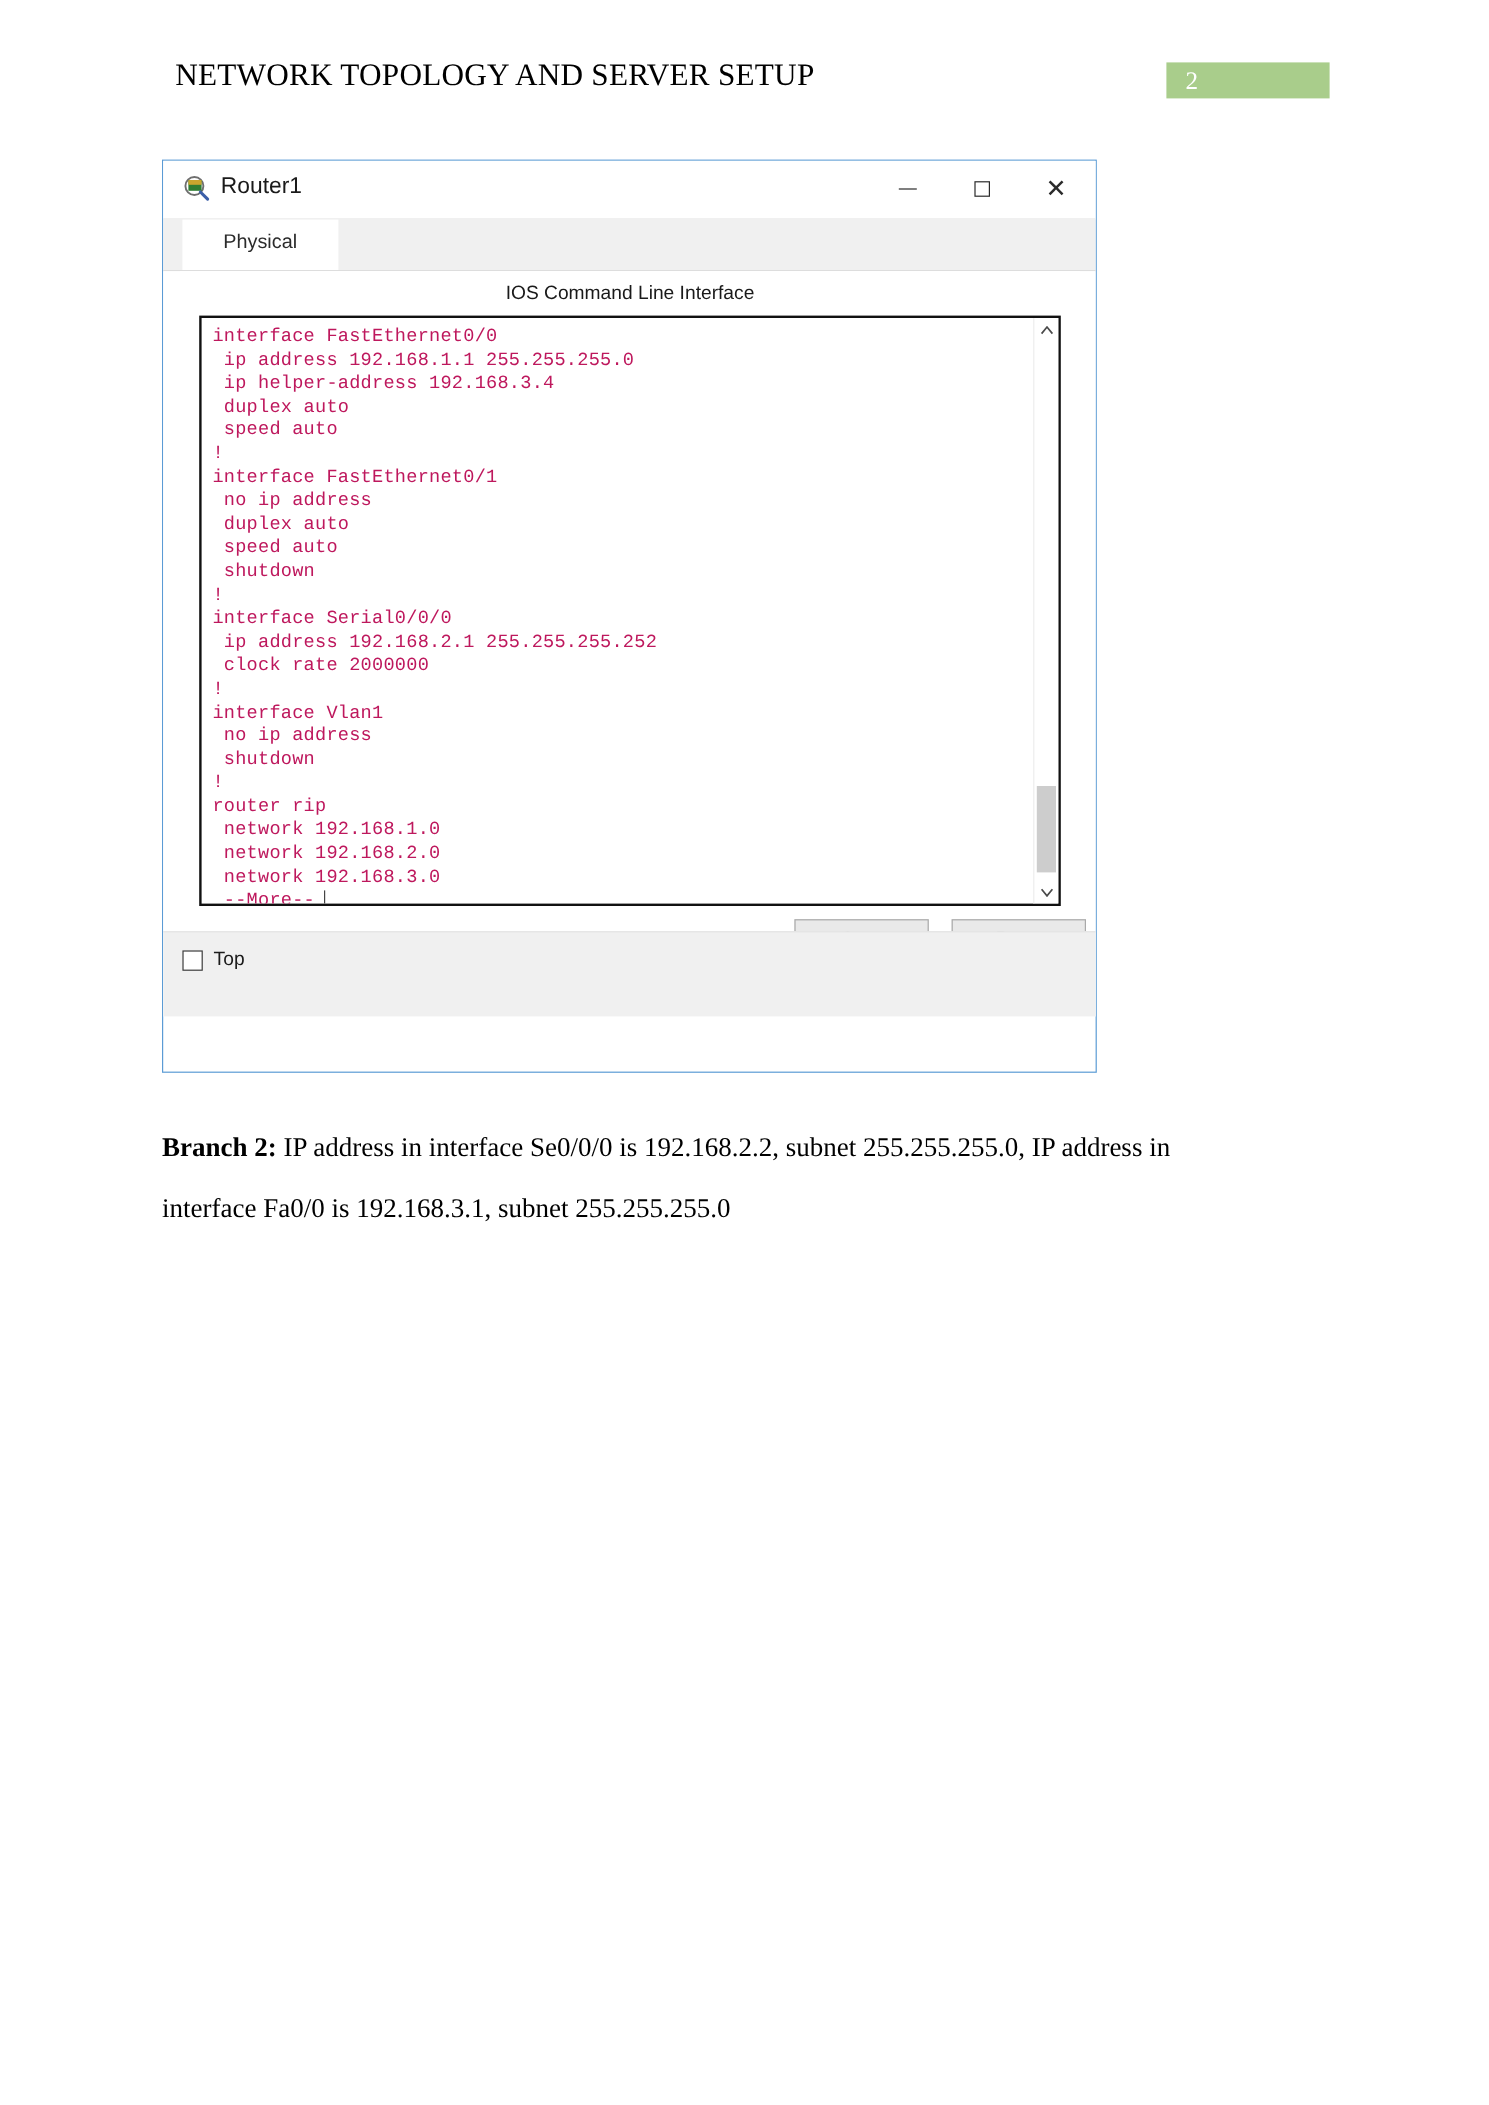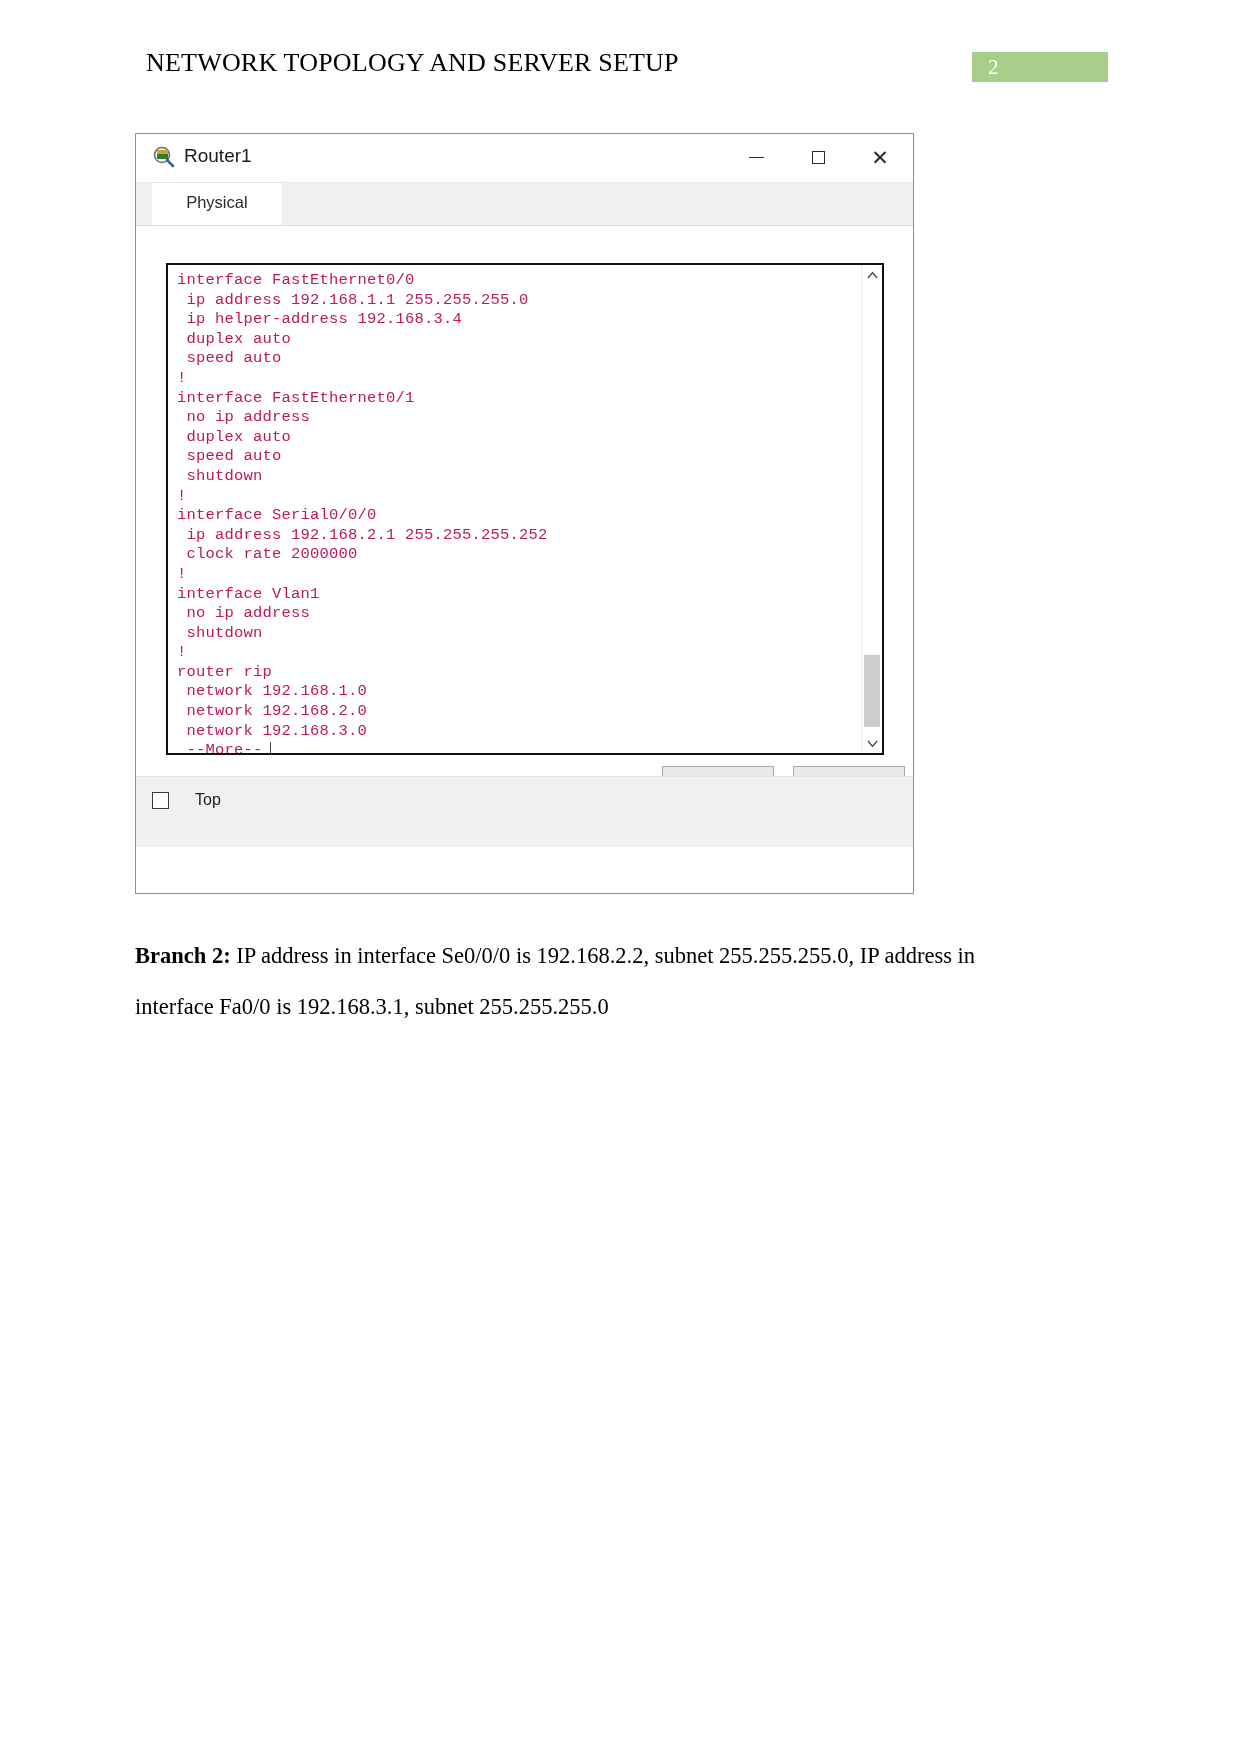--- a/index.html
+++ b/index.html
@@ -302,21 +302,21 @@
     cursor: default;
   }
   .chk-box {
     width: 17px;
     height: 17px;
     border: 1.6px solid #3a3a3a;
     background: #ffffff;
     box-sizing: border-box;
   }
   .chk-label {
-    margin-left: 26px;
+    margin-left: 9px;
     font-family: "Liberation Sans", sans-serif;
     font-size: 16px;
     color: #1c1c1c;
   }
 
   
   .para {
     position: absolute;
     left: 135px;
     top: 930px;
@@ -368,20 +368,21 @@
       <div class="tab">Physical</div>
       <div class="tab">Config</div>
       <div class="tab active">CLI</div>
       <div class="tab">Attributes</div>
     </div>
   </div>
 
   <div class="win-body">
     <div class="panel">
 
+      <div class="cli-heading">IOS Command Line Interface</div>
 
       <div class="terminal">
         <pre class="term-text">interface FastEthernet0/0
  ip address 192.168.1.1 255.255.255.0
  ip helper-address 192.168.3.4
  duplex auto
  speed auto
 !
 interface FastEthernet0/1
  no ip address

